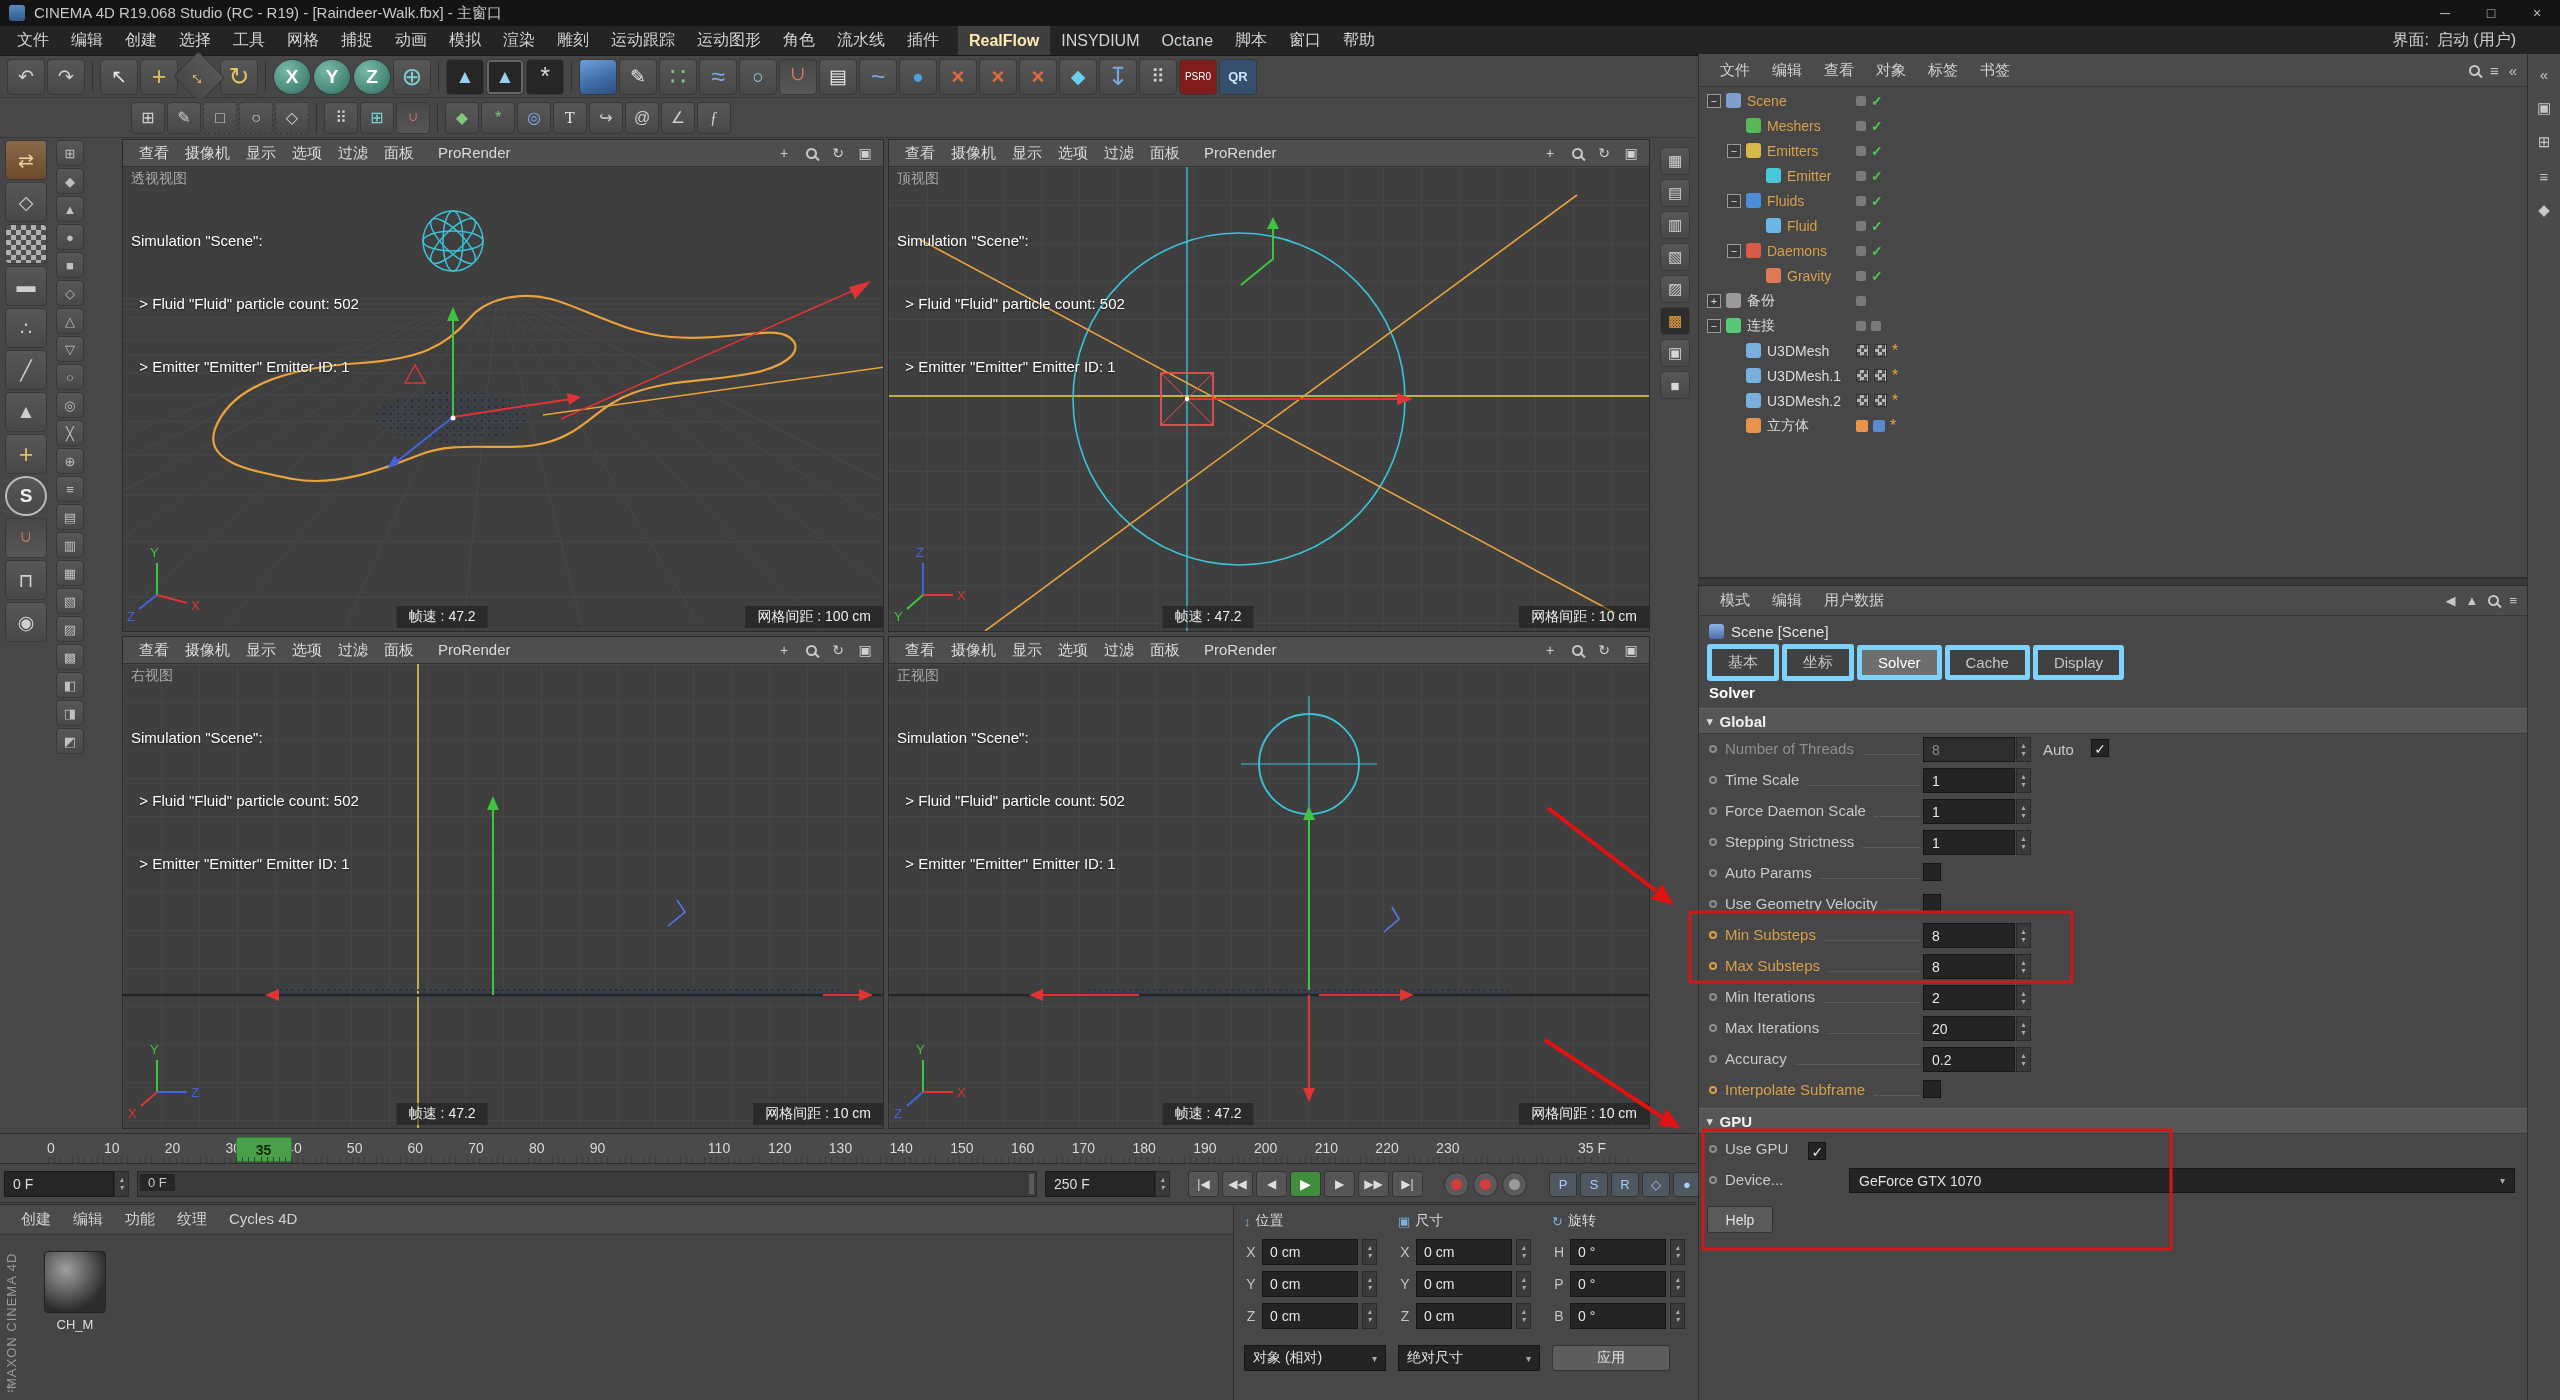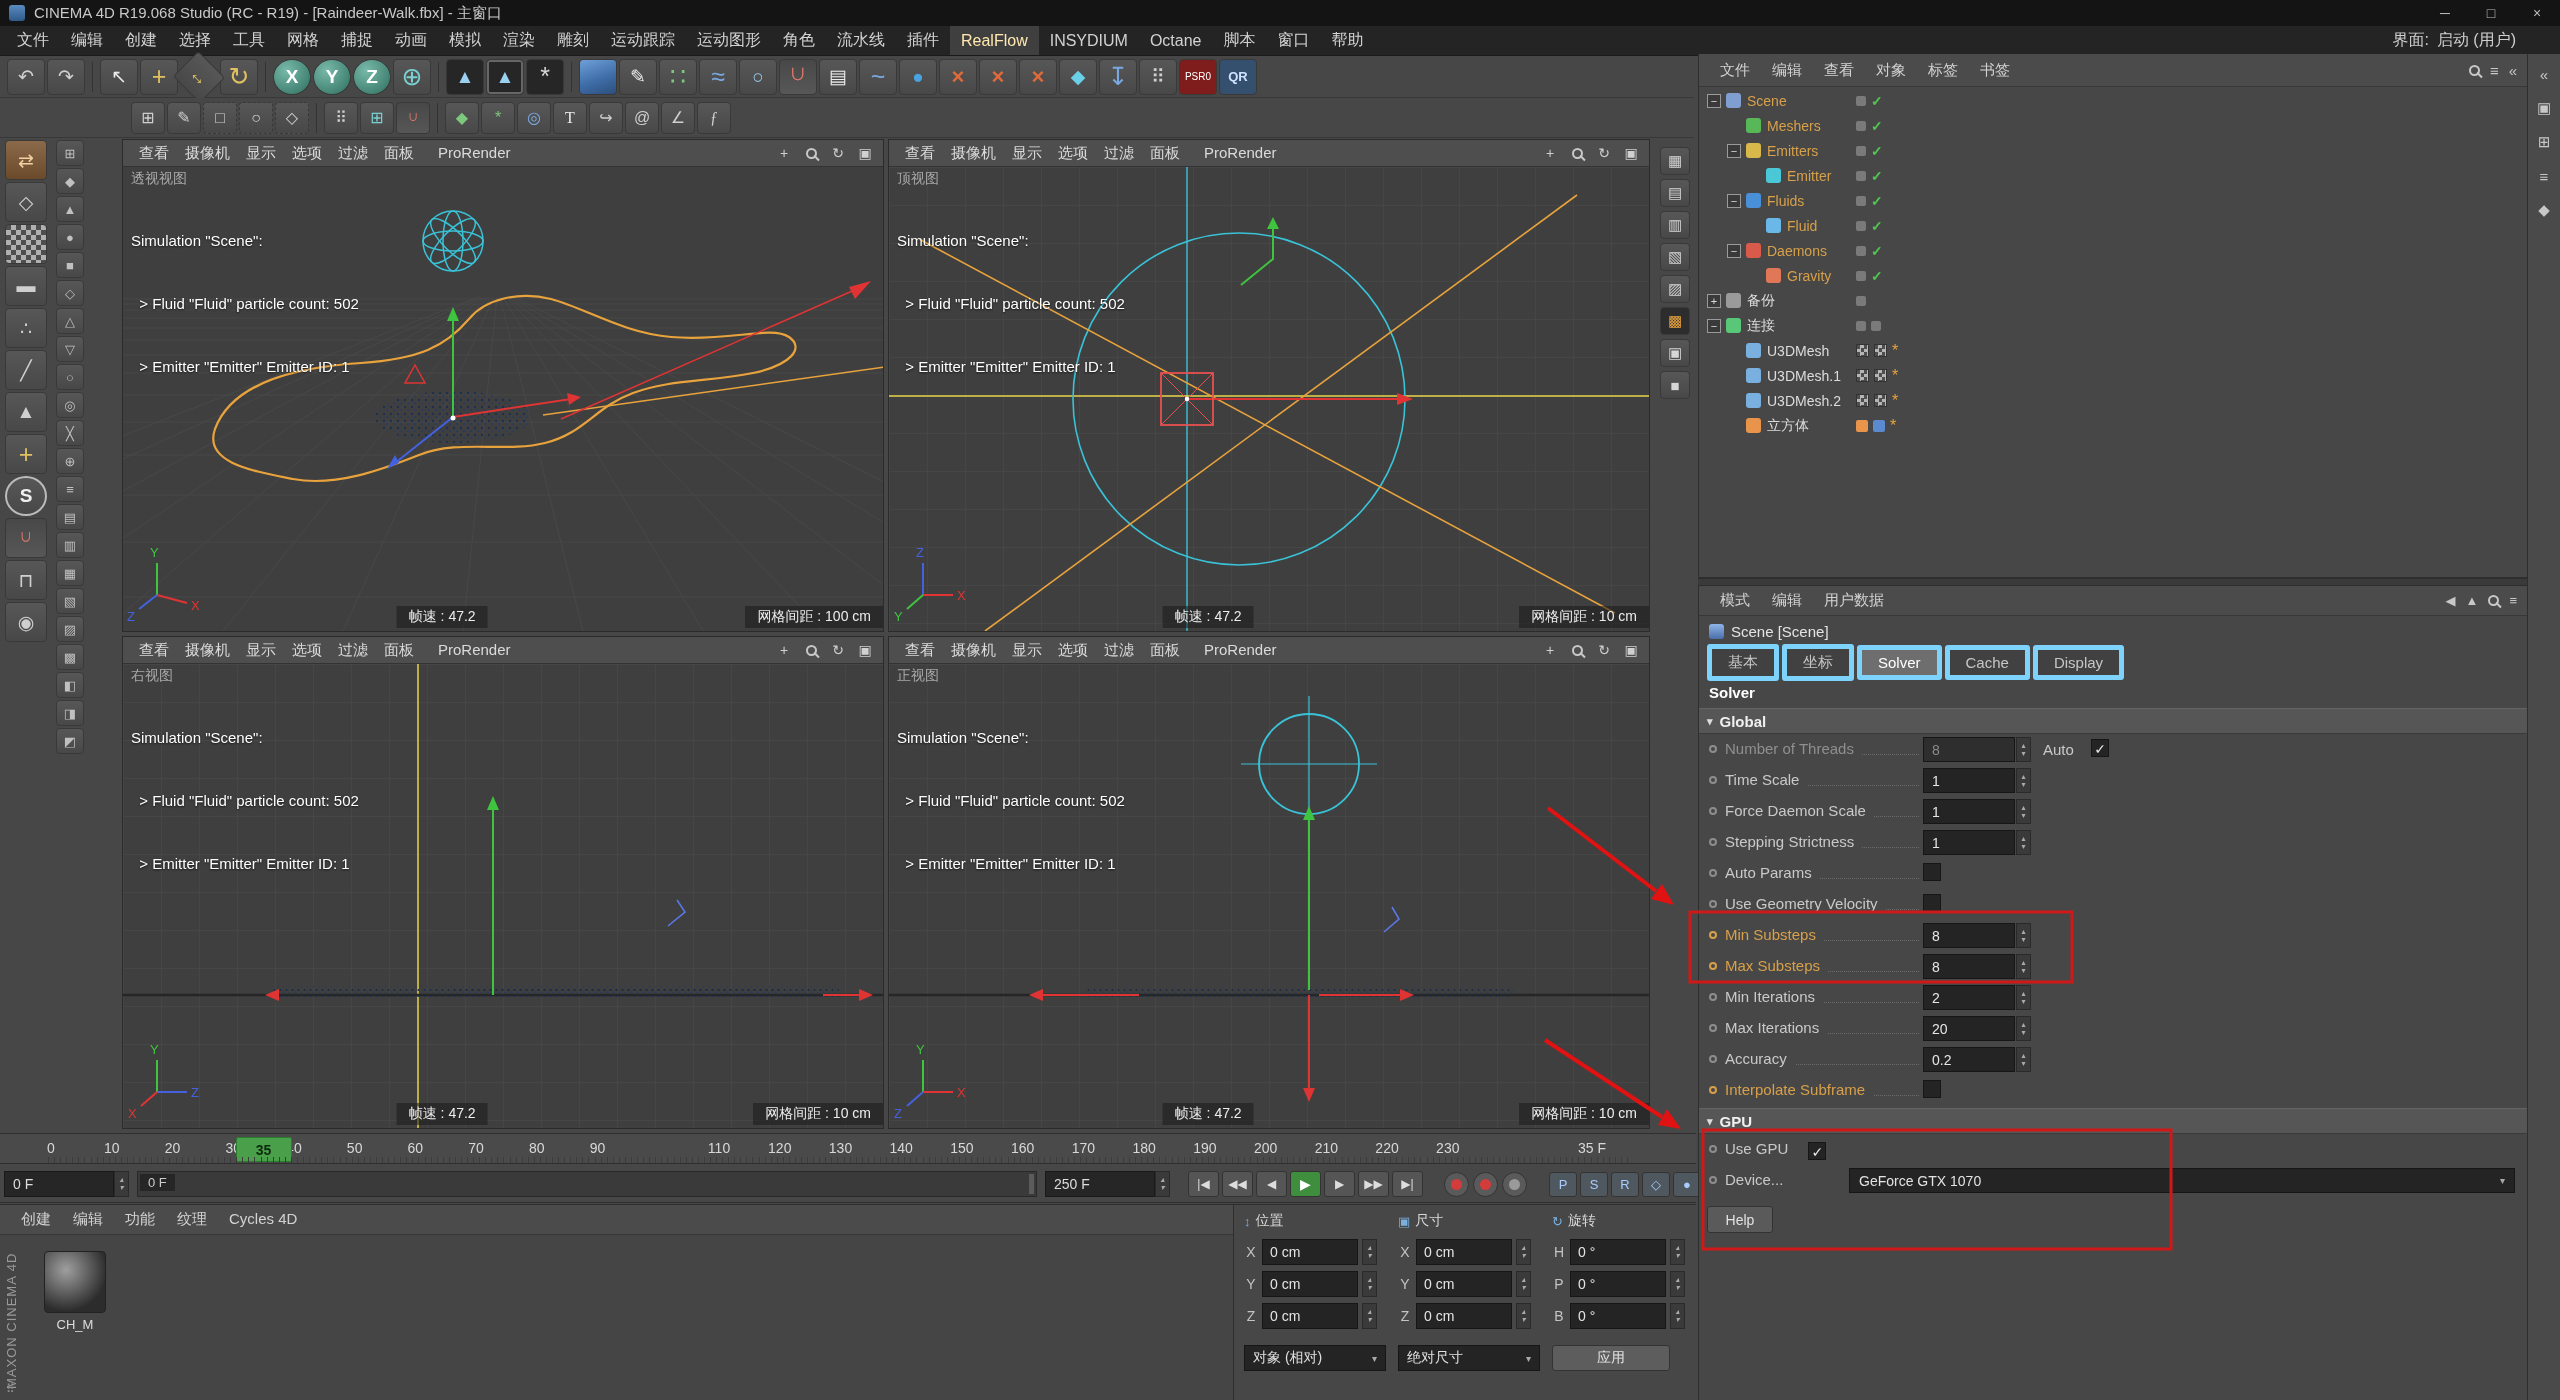--- a/index.html
+++ b/index.html
@@ -7,21 +7,21 @@
 #app{position:relative;width:2560px;height:1400px;background:#474747;}
 
 #titlebar{position:absolute;left:0;top:0;width:2560px;height:26px;background:#141414;color:#c8c8c8;display:flex;align-items:center;font-size:15px;}
 .appico{width:16px;height:16px;margin:0 9px;background:linear-gradient(#5a8ac0,#2f5a8a);border-radius:3px;}
 #titlebar .wbtns{margin-left:auto;display:flex;height:100%;}
 .wbtn{width:46px;height:100%;display:flex;align-items:center;justify-content:center;color:#bdbdbd;font-size:14px;}
 
 #menubar{position:absolute;left:0;top:26px;width:2560px;height:30px;background:#242424;display:flex;align-items:center;padding-left:6px;font-size:16px;color:#d2d2d2;border-bottom:1px solid #1a1a1a;}
 #menubar-items{display:flex;height:100%;align-items:center;}
 .mi{padding:0 11px;height:100%;display:flex;align-items:center;white-space:nowrap;}
-.mi.hl{background:#3f3f3f;color:#ffd,#fff;color:#ffe9b0;font-weight:normal;}
+.mi.hl{background:#3f3f3f;color:#ffd,#fff;color:#ffe9b0;font-weight:bold;margin-left:8px;}
 #iface{margin-left:auto;margin-right:44px;display:flex;gap:8px;color:#cfcfcf;}
 
 #toolbar1{position:absolute;left:0;top:56px;width:1694px;height:42px;background:#474747;display:flex;align-items:center;padding-left:6px;border-bottom:1px solid #383838;}
 #toolbar2{position:absolute;left:0;top:98px;width:1694px;height:40px;background:#474747;display:flex;align-items:center;padding-left:130px;border-bottom:1px solid #383838;}
 .ico{width:38px;height:36px;margin:0 1px;background:linear-gradient(#575757,#484848);border:1px solid #393939;border-radius:4px;display:flex;align-items:center;justify-content:center;font-size:19px;color:#d6d6d6;flex:none;}
 #toolbar2 .ico{width:34px;height:32px;font-size:16px;}
 .tsep{width:1px;height:30px;background:#333;margin:0 6px;flex:none;}
 .yel{color:#e0c060}.grn{color:#7ec87e}.blu{color:#7aa8e0}.red{color:#e07a6a}.teal{color:#7ad0d0}
 .cyan{color:#6ad0e8}.w{color:#ececec}.g{color:#cfcfcf}.sky{color:#9ad0f0}.drop{color:#4aa3e0}
 .rf{color:#e06a3a;font-weight:bold;font-size:22px}

